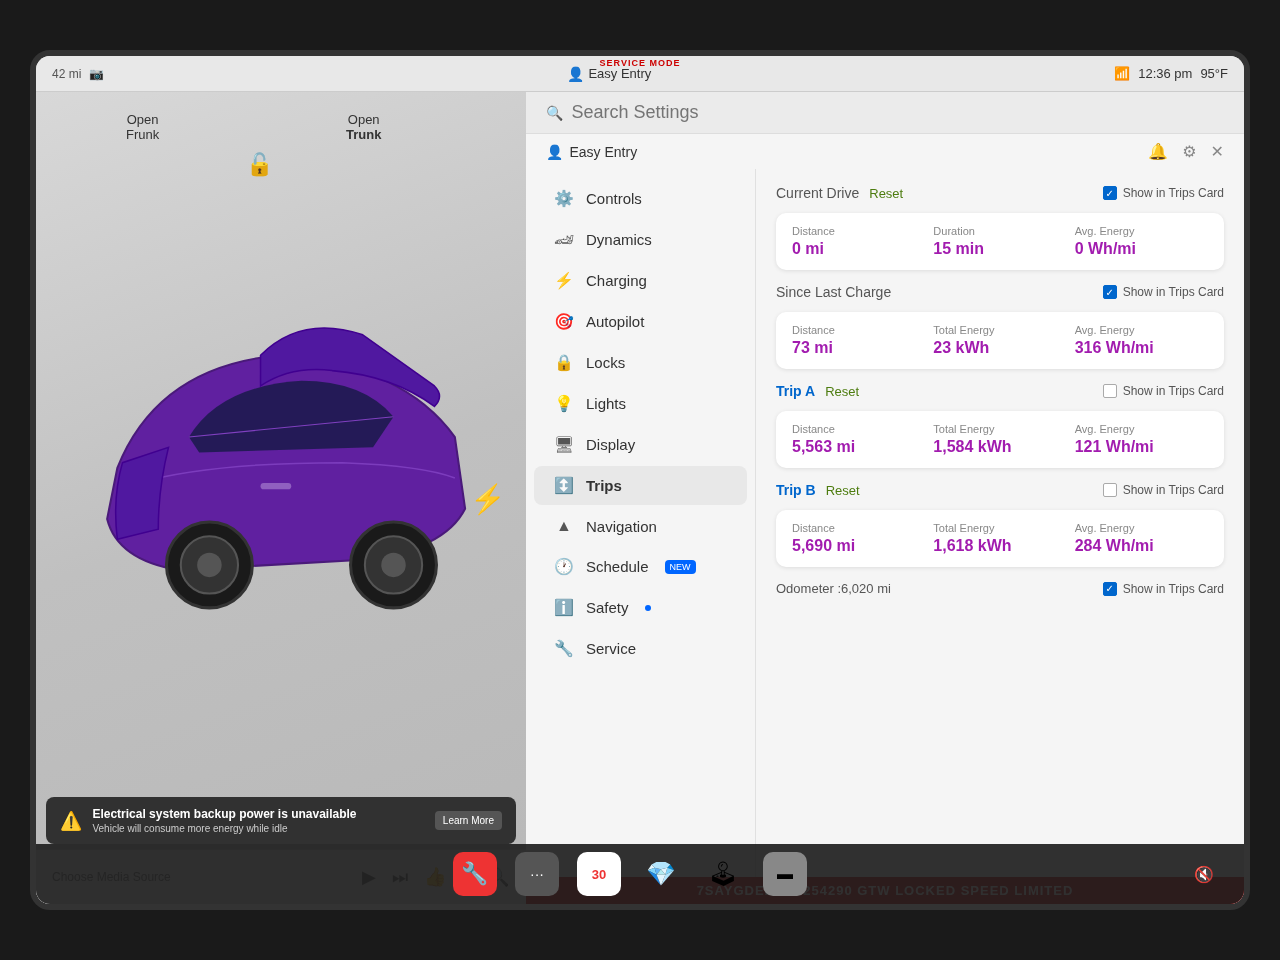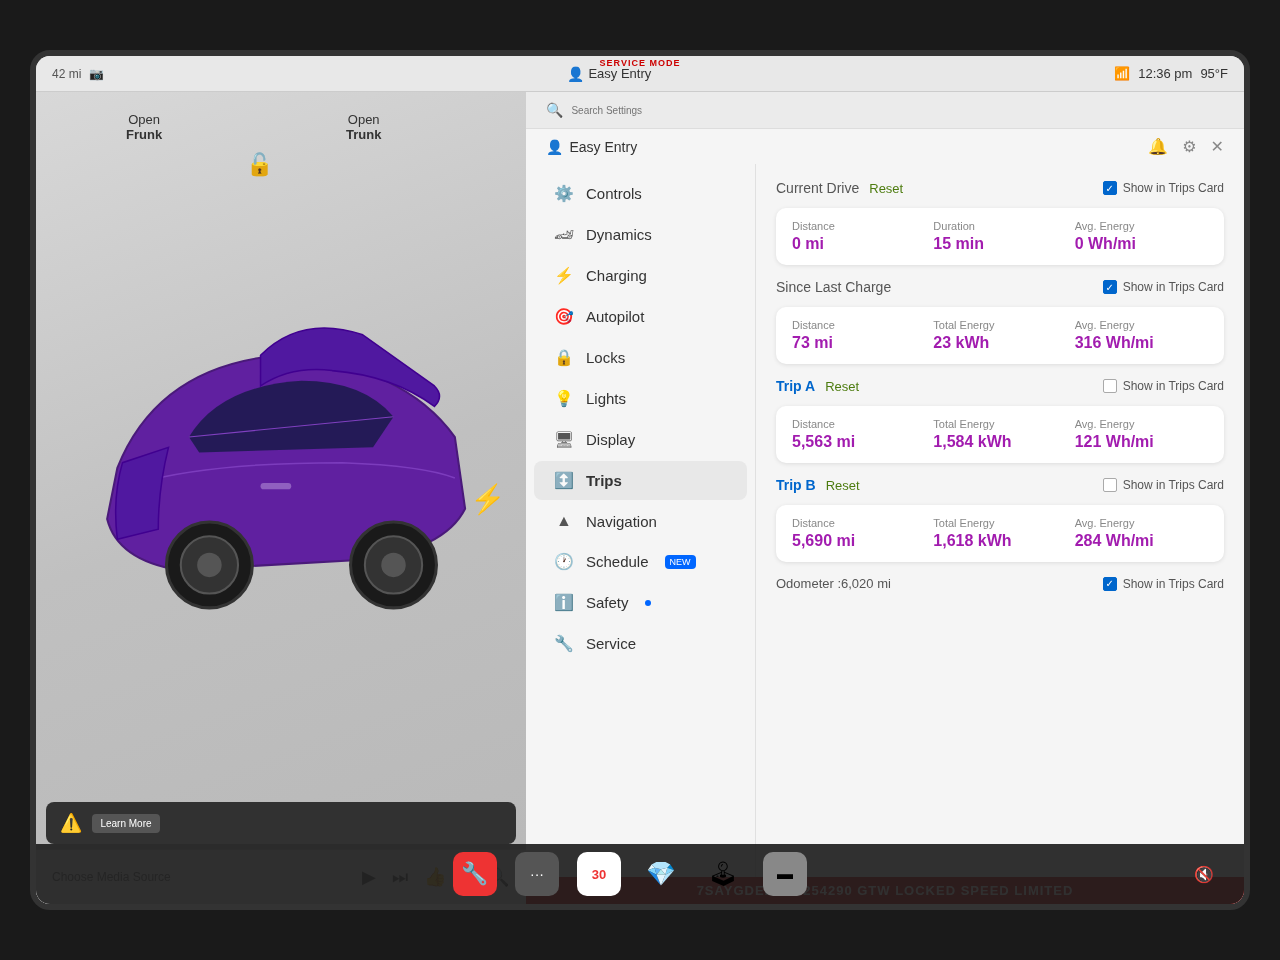--- a/index.html
+++ b/index.html
@@ -103,21 +103,21 @@
       left: 90px;
       font-size: 13px;
       color: #333;
       text-align: center;
     }
     .open-frunk span:first-child {
       display: block;
       font-weight: 400;
     }
     .open-frunk span:last-child {
-      font-weight: 700;
+      font-weight: 400;
     }
     .open-trunk {
       position: absolute;
       top: 20px;
       left: 310px;
       font-size: 13px;
       color: #333;
       text-align: center;
     }
     .open-trunk span:first-child {
@@ -233,21 +233,21 @@
       align-items: center;
       gap: 8px;
     }
     .search-icon {
       color: #888;
       font-size: 14px;
     }
     .search-input {
       border: none;
       background: transparent;
-      font-size: 10px;
+      font-size: 18px;
       color: #0f172a;
       outline: none;
       flex: 1;
     }
 
     
     .profile-row {
       padding: 8px 20px;
       display: flex;
       align-items: center;
@@ -535,20 +535,24 @@
             <path d="M 200 50 Q 240 10 300 30 L 370 80 Q 380 90 370 100 Q 330 70 270 65 Q 230 60 200 80 Z" fill="#5018a0" stroke="#400090" stroke-width="1.5"></path>
 
             <path d="M 110 140 Q 100 180 100 220 L 60 230 Q 55 190 65 155 Z" fill="#5018a0" stroke="#400090" stroke-width="1.5"></path>
 
             <text x="405" y="200" font-size="28" fill="#777">⚡</text>
           </svg>
         </div>
 
         <div class="warning-notification">
           <span class="warning-icon">⚠️</span>
+          <div class="warning-text">
+            <div class="warning-title">Electrical system backup power is unavailable</div>
+            <div class="warning-desc">Vehicle will consume more energy while idle</div>
+          </div>
           <button class="learn-more-btn">Learn More</button>
         </div>
 
         <div class="media-controls">
           <span class="media-source">Choose Media Source</span>
           <button class="media-btn">▶</button>
           <button class="media-btn">⏭</button>
           <button class="media-btn">👍</button>
           <button class="media-btn">⏸</button>
           <button class="media-btn">🔍</button>

